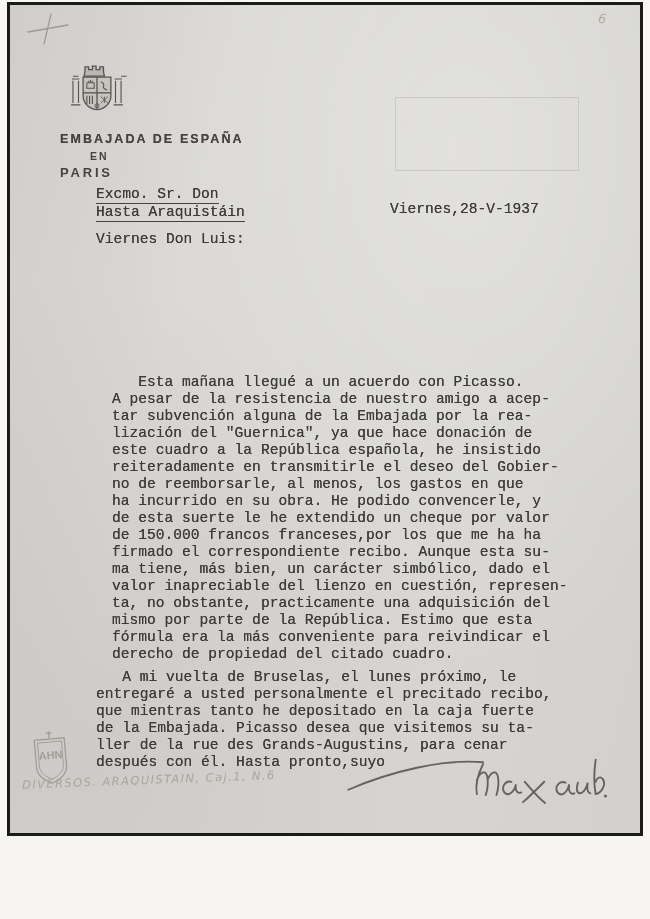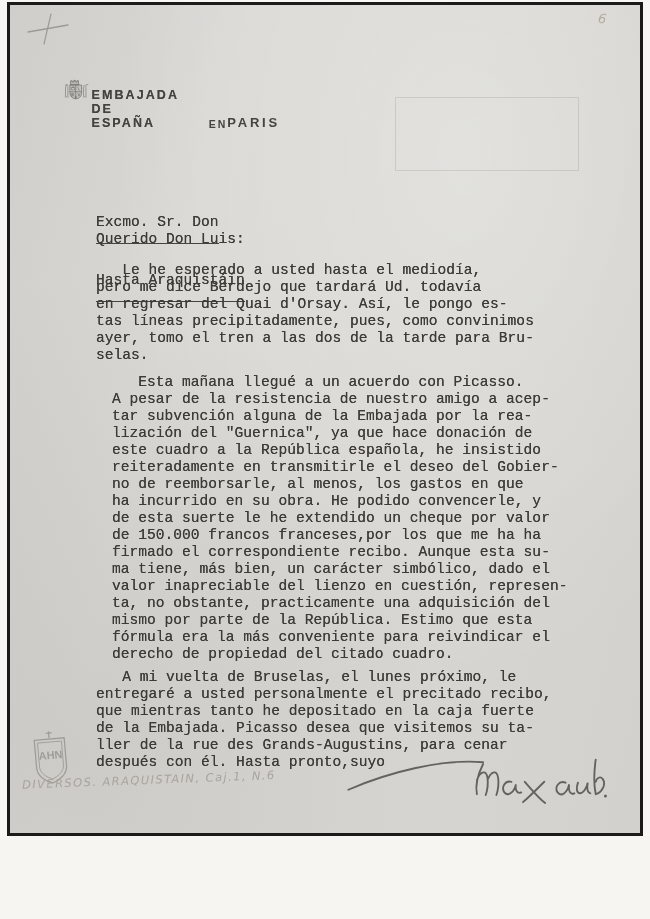--- a/index.html
+++ b/index.html
@@ -18,30 +18,30 @@
       linear-gradient(103deg,#cfcecb 0%, #d9d8d4 28%, #d6d5d1 70%, #d2d1cd 100%);
   }
   .typed{
     position:absolute;margin:0;white-space:pre;
     font-family:"Liberation Mono","DejaVu Sans Mono",monospace;
     font-size:14.6px;line-height:17px;color:#3d3b37;
     text-shadow:0 0 .5px rgba(55,53,49,.85);
   }
   .letterhead{
     position:absolute;left:50px;top:55px;width:220px;
-    display:flex;align-items:flex-end;
+    display:flex;flex-direction:column;align-items:flex-start;
     color:#45433f;
   }
   .crest{width:74px;height:62px;margin-bottom:8px;}
   .lh1{font-size:12.5px;font-weight:bold;letter-spacing:2.1px;margin-top:2px;
        text-shadow:0 0 .4px rgba(60,58,54,.7);}
   .lh2{font-size:10.5px;font-weight:bold;letter-spacing:2px;margin-top:4px;padding-left:30px;}
   .lh3{font-size:13px;font-weight:bold;letter-spacing:2.8px;margin-top:3px;}
   .recipient{left:86px;top:181px;}
-  .recipient span{display:inline-block;border-bottom:1.3px solid #46443f;padding-bottom:12px;margin-top:28px;}
+  .recipient span{display:inline-block;border-bottom:1.3px solid #46443f;padding-bottom:0px;}
   .date{left:380px;top:196px;}
   .salutation{left:86px;top:226px;}
   .p1{left:86px;top:257px;}
   .p2{left:102px;top:369px;}
   .p3{left:86px;top:664px;}
   .signature{position:absolute;left:333px;top:747px;width:266px;height:56px;}
   .signature svg{width:100%;height:100%;}
   .corner-cross{position:absolute;left:16px;top:7px;width:44px;height:34px;opacity:.8;}
   .page-num{
     position:absolute;left:588px;top:6px;
@@ -104,29 +104,24 @@
       </g>
     </svg>
     <div class="lh1">EMBAJADA DE ESPAÑA</div>
     <div class="lh2">EN</div>
     <div class="lh3">PARIS</div>
   </div>
 
   <pre class="typed recipient"><span>Excmo. Sr. Don</span>
 <span>Hasta Araquistáin</span></pre>
 
+  <div class="typed date">Viernes,28-V-1937</div>
 
-  <div class="typed salutation">Querido Don Luis:</div>
+  <div class="typed salutation">Viernes Don Luis:</div>
 
-  <pre class="typed p1">   Le he esperado a usted hasta el mediodía,
-pero me dice Berdejo que tardará Ud. todavía
-en regresar del Quai d'Orsay. Así, le pongo es-
-tas líneas precipitadamente, pues, como convinimos
-ayer, tomo el tren a las dos de la tarde para Bru-
-selas.</pre>
   <pre class="typed p2">   Esta mañana llegué a un acuerdo con Picasso.
 A pesar de la resistencia de nuestro amigo a acep-
 tar subvención alguna de la Embajada por la rea-
 lización del "Guernica", ya que hace donación de
 este cuadro a la República española, he insistido
 reiteradamente en transmitirle el deseo del Gobier-
 no de reemborsarle, al menos, los gastos en que
 ha incurrido en su obra. He podido convencerle, y
 de esta suerte le he extendido un cheque por valor
 de 150.000 francos franceses,por los que me ha ha

